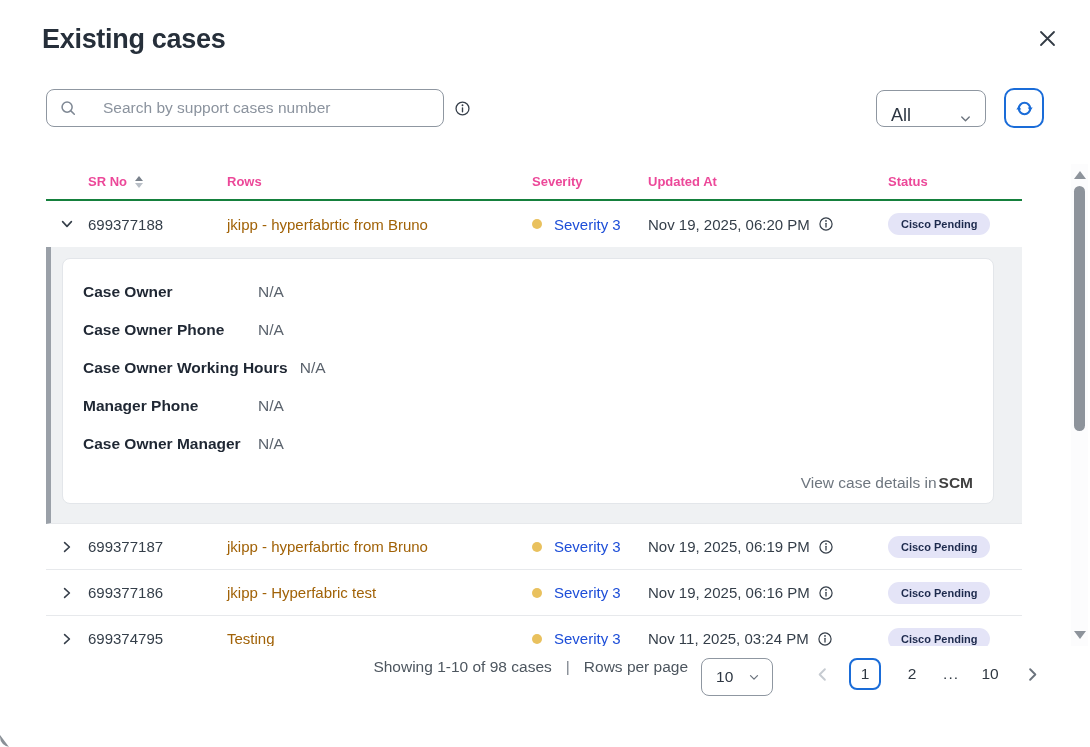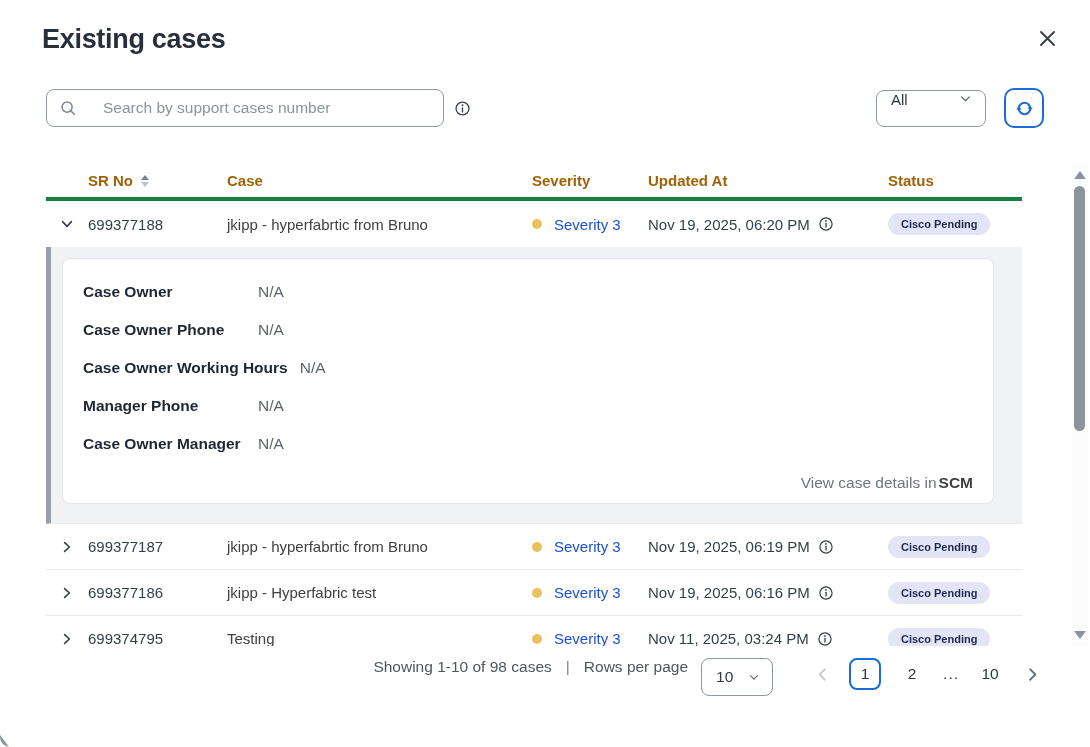--- a/index.html
+++ b/index.html
@@ -29,45 +29,45 @@
   }
   .search-box input {
     border: none; outline: none; flex: 1; font-size: 15.5px;
     font-family: "Liberation Sans", sans-serif; color: #3a444f; background: transparent;
   }
   .search-box input::placeholder { color: #8b939e; }
   .search-info { margin-left: 10px; display: flex; align-items: center; }
   .toolbar-spacer { flex: 1; }
   .filter-select {
     width: 110px; height: 37px; border: 1px solid #8f97a1; border-radius: 8px;
-    display: flex; align-items: flex-start; justify-content: space-between;
-    padding: 0 12px 0 14px; font-size: 15px; color: #2d3642; background: #fff;
+    display: flex; align-items: flex-end; justify-content: space-between;
+    padding: 0 12px 0 14px; font-size: 18px; color: #2d3642; background: #fff;
     margin-right: 18px; cursor: pointer;
   }
   .refresh-btn {
     width: 40px; height: 40px; border: 2px solid #1a6cd8; border-radius: 10px;
     background: #fff; display: flex; align-items: center; justify-content: center; cursor: pointer;
   }
 
   
   .table-region { margin: 36px 24px 0 46px; position: relative; }
   .table-viewport { width: 976px; height: 482px; overflow: hidden; }
   .tgrid { display: grid; grid-template-columns: 42px 139px 305px 116px 240px 1fr; align-items: center; }
   .thead {
-    height: 37px; font-weight: 700; font-size: 15px; color: #a16207;
-    border-bottom: 4px solid #15803d;
+    height: 37px; font-weight: 700; font-size: 13px; color: #ec4899;
+    border-bottom: 2px solid #15803d;
   }
   .th { display: flex; align-items: center; gap: 5px; }
   .sort-stack { display: inline-flex; flex-direction: column; gap: 2px; margin-left: 3px; cursor: pointer; }
   .tri-up { width: 0; height: 0; border-left: 4px solid transparent; border-right: 4px solid transparent; border-bottom: 5px solid #79818b; }
   .tri-down { width: 0; height: 0; border-left: 4px solid transparent; border-right: 4px solid transparent; border-top: 5px solid #b9bfc7; }
 
   .trow { height: 46px; font-size: 15px; border-bottom: 1px solid #e7e9ec; cursor: pointer; background: #fff; }
   .trow .sr { color: #343e49; }
-  .trow .title-cell { color: #404040; padding-right: 10px; }
+  .trow .title-cell { color: #a16207; padding-right: 10px; }
   .chevron-cell { display: flex; align-items: center; justify-content: center; }
   .sev-cell { display: flex; align-items: center; gap: 12px; color: #1d4ed8; }
   .sev-dot { width: 10px; height: 10px; border-radius: 50%; background: #e9c15e; }
   .upd-cell { display: flex; align-items: center; gap: 8px; color: #343e49; }
   .status-cell { display: flex; align-items: center; }
   .badge {
     background: #e4e4f7; color: #1d2a4d; font-weight: 700; font-size: 11px;
     padding: 5px 13px; border-radius: 14px; white-space: nowrap;
   }
 
@@ -182,21 +182,21 @@
 
     <div class="tgrid thead">
       <div></div>
       <div class="th">
         <span>SR No</span>
         <span class="sort-stack">
           <span class="tri-up"></span>
             <span class="tri-down"></span>
         </span>
       </div>
-      <div class="th">Case</div>
+      <div class="th">Rows</div>
       <div class="th">Severity</div>
       <div class="th">Updated At</div>
       <div class="th">Status</div>
     </div>
 
     <div class="tgrid trow" style="border-bottom:none;">
       <div class="chevron-cell">
         <span>
           <svg width="16" height="16" viewBox="0 0 20 20">
               <polyline points="4.5,7 10,13 15.5,7" fill="none" stroke="#353e49" stroke-width="2" stroke-linecap="round" stroke-linejoin="round"></polyline>

